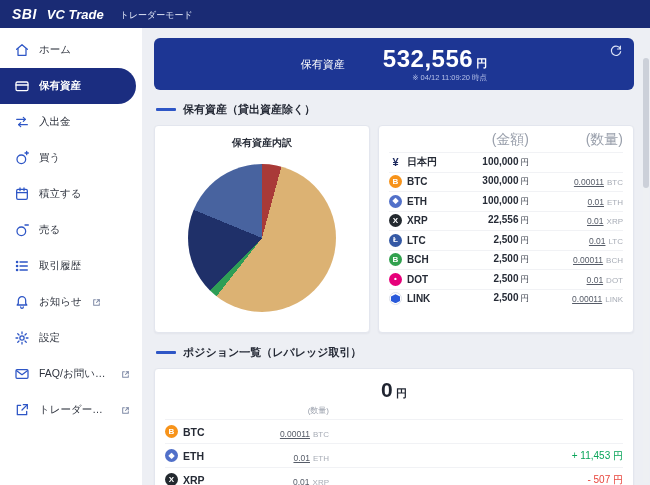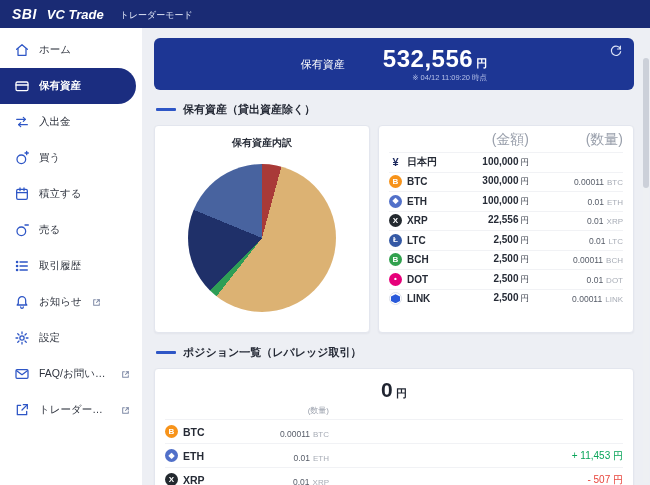--- a/index.html
+++ b/index.html
@@ -71,21 +71,21 @@
   .coin { width:13px; height:13px; border-radius:50%; color:#fff; font-size:8px; font-weight:bold;
     display:inline-flex; align-items:center; justify-content:center; line-height:1; flex:0 0 auto; }
   .coin-hex { position:relative; }
   .hex { width:9px; height:9px; display:inline-block;
     clip-path:polygon(50% 0,100% 25%,100% 75%,50% 100%,0 75%,0 25%); }
   .yen { width:13px; text-align:center; font-weight:bold; font-size:11px; flex:0 0 auto; }
   .a-amt { text-align:right; color:#262b36; }
   .a-amt b { font-size:10px; font-weight:bold; }
   .a-amt i { font-style:normal; font-size:8.5px; margin-left:2px; color:#3c414d; }
   .a-qty { text-align:right; }
-  .a-qty b { font-size:8.5px; font-weight:normal; color:#565c68; }
+  .a-qty b { font-size:8.5px; font-weight:normal; color:#565c68;text-decoration:underline; }
   .a-qty i { font-style:normal; font-size:8px; color:#a7acb6; margin-left:3px; }
 
   
   .positions-card { padding:2px 10px 4px; }
   .pos-grid { display:grid; grid-template-columns:92px 72px 1fr; align-items:center; }
   .pos-head { padding:0 0 3px; }
   .pos-head .h { font-size:8px; color:#9aa0ac; text-align:right; }
   .pos-row { height:24px; border-top:1px solid #f1f2f5; }
   .pos-row .a-name b { font-size:10.5px; }
   .p-pl { text-align:right; font-size:10px; }

